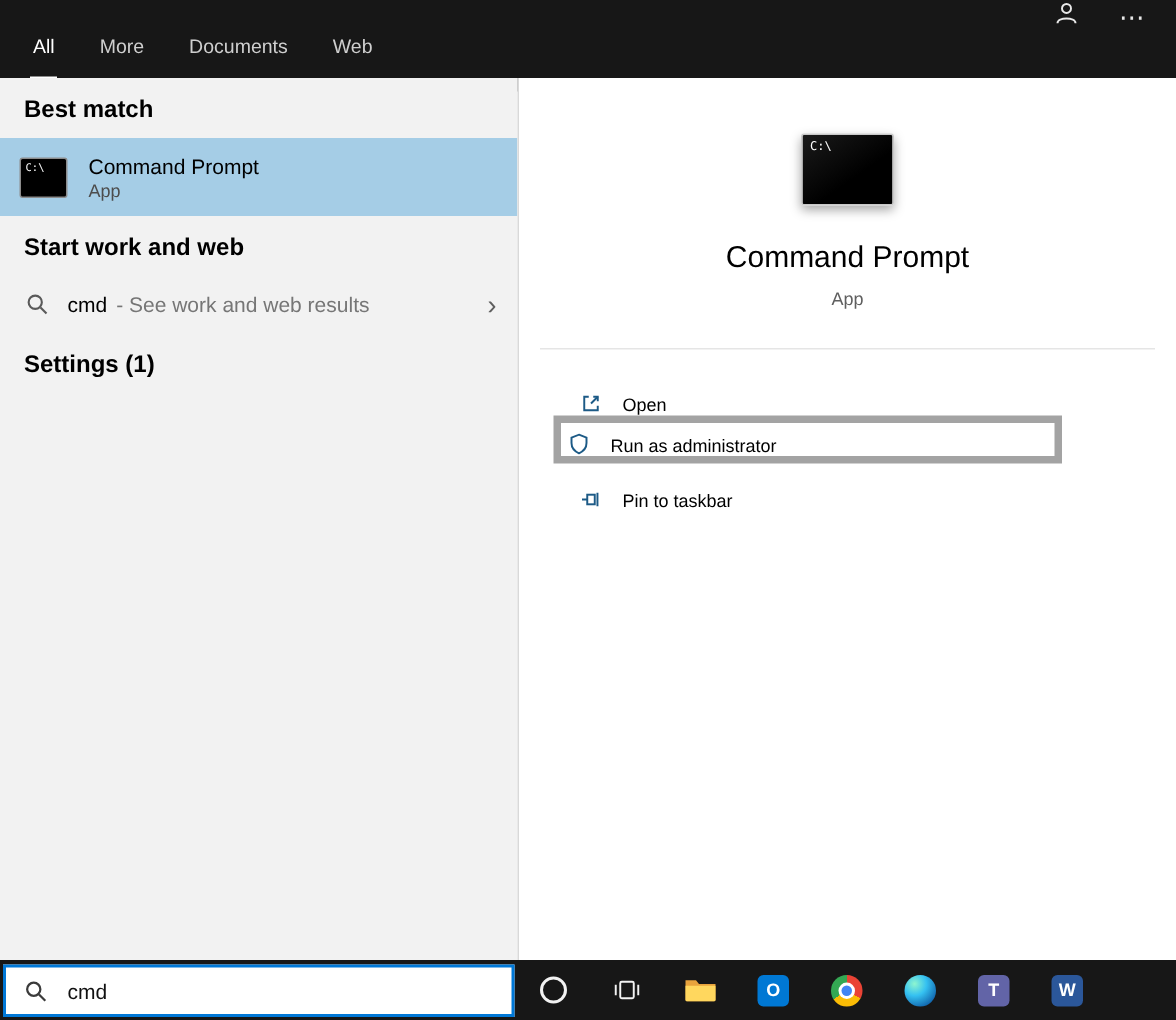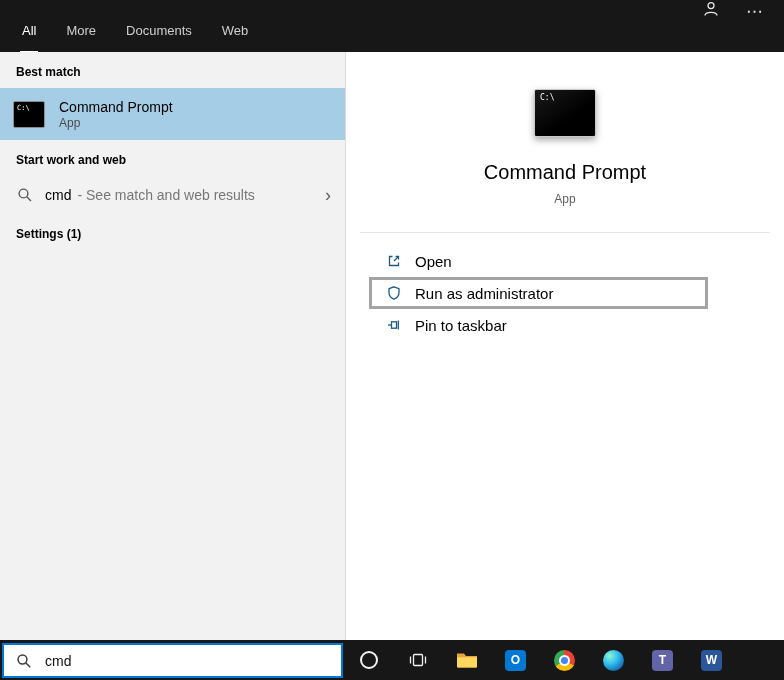--- a/index.html
+++ b/index.html
@@ -12,41 +12,41 @@
   .tabs { display:flex; height:100%; gap:26px; }
   .tab { position:relative; display:flex; align-items:center; gap:5px; height:100%; color:#cfcfcf; font-size:13px; cursor:pointer; padding:0 2px; }
   .tab.active { color:#ffffff; }
   .tab.active::after { content:""; position:absolute; left:0; right:0; bottom:8px; height:2px; background:#ffffff; }
   .tab .chev { font-size:10px; color:#cfcfcf; }
   .topbar-right { margin-left:auto; display:flex; align-items:center; gap:26px; padding-right:6px; }
   .ellipsis { color:#e8e8e8; font-size:17px; letter-spacing:1px; cursor:pointer; }
 
   
   .left-panel { position:absolute; top:52px; left:0; width:345px; bottom:40px; background:#f2f2f2; }
-  .section-header { padding:13px 16px 9px 16px; font-size:12px; font-weight:700; color:#000; }
+  .section-header { padding:13px 16px 9px 16px; font-size:16px; font-weight:700; color:#000; }
   .best-match-row { height:52px; background:#a5cde6; display:flex; align-items:center; gap:14px; padding:0 13px; cursor:pointer; }
   .cmd-icon-sm { width:32px; height:27px; background:#000; border:1px solid #8c8c8c; border-radius:2px; color:#fff; font-family:"DejaVu Sans Mono", monospace; font-size:7px; padding:2px 0 0 3px; flex:0 0 auto; }
   .bm-title { font-size:14px; color:#000; line-height:18px; }
   .bm-sub { font-size:12px; color:#4d4d4d; line-height:15px; }
   .web-row { height:38px; display:flex; align-items:center; gap:12px; padding:0 14px 0 17px; font-size:14px; cursor:pointer; }
   .web-row .q { color:#000; }
   .web-row .suffix { color:#767676; margin-left:-6px; }
   .web-row .chevron { margin-left:auto; color:#5f5f5f; font-size:18px; line-height:1; }
 
   
   .right-panel { position:absolute; top:52px; left:345px; right:0; bottom:40px; background:#ffffff; border-left:1px solid #d9d9d9; }
   .app-hero { text-align:center; padding-top:37px; }
   .cmd-icon-lg { position:relative; width:62px; height:48px; margin:0 auto; background:linear-gradient(145deg,#1a1a1a,#000 60%); border:1px solid #c9c9c9; border-radius:2px; box-shadow:0 3px 7px rgba(0,0,0,0.35); }
   .cmd-icon-lg .prompt-txt { position:absolute; top:3px; left:5px; color:#fff; font-family:"DejaVu Sans Mono", monospace; font-size:8px; }
   .app-title { margin:24px 0 0 0; font-size:20px; font-weight:400; color:#000; }
   .app-sub { margin-top:8px; font-size:12px; color:#5f5f5f; }
   .divider { height:1px; background:#e5e5e5; margin:26px 14px 10px 14px; }
   .actions { list-style:none; margin:0; padding:2px 0 0 0; }
-  .action-row { display:flex; align-items:center; gap:13px; height:32px; padding-left:40px; font-size:15px; color:#000; cursor:pointer; }
-  .action-row.highlighted { margin:0 76px 0 23px; padding-left:14px; border:3px solid #a3a3a3; }
+  .action-row { display:flex; align-items:flex-end; gap:13px; height:32px; padding-left:40px; font-size:12px; color:#000; cursor:pointer; }
+  .action-row.highlighted { margin:0 76px 0 23px; padding-left:4px; border:5px solid #a3a3a3; }
   .action-icon { display:flex; width:16px; height:16px; flex:0 0 auto; }
 
   
   .taskbar { position:absolute; left:0; right:0; bottom:0; height:40px; background:#171717; }
   .search-box { position:absolute; left:2px; bottom:2px; width:341px; height:35px; background:#fff; border:2px solid #0078d7; display:flex; align-items:center; gap:11px; padding:0 12px; }
   .search-box input { border:none; outline:none; flex:1; font-size:14px; color:#111; font-family:"Liberation Sans", sans-serif; background:transparent; }
   .tb-icons { position:absolute; left:344px; bottom:0; height:40px; display:flex; }
   .tb-item { width:49px; height:40px; display:flex; align-items:center; justify-content:center; cursor:pointer; }
   .cortana-ring { width:18px; height:18px; border:2px solid #f2f2f2; border-radius:50%; }
   .brand-sq { width:21px; height:21px; border-radius:4px; color:#fff; font-weight:700; font-size:12px; display:flex; align-items:center; justify-content:center; }
@@ -103,21 +103,21 @@
     <div class="section-header">Start work and web</div>
 
     <div class="web-row">
       <span class="action-icon">
         <svg width="16" height="16" viewBox="0 0 16 16">
           <circle cx="6.5" cy="6.5" r="4.4" fill="none" stroke="#5a5a5a" stroke-width="1.4"></circle>
           <line x1="10" y1="10" x2="14" y2="14" stroke="#5a5a5a" stroke-width="1.4"></line>
         </svg>
       </span>
       <span class="q">cmd</span>
-      <span class="suffix">- See match and web results</span>
+      <span class="suffix">- See work and web results</span>
       <span class="chevron">›</span>
     </div>
 
     <div class="section-header">Settings (1)</div>
   </aside>
 
   <main class="right-panel">
     <div class="app-hero">
       <div class="cmd-icon-lg">
         <span class="prompt-txt">C:\</span>

